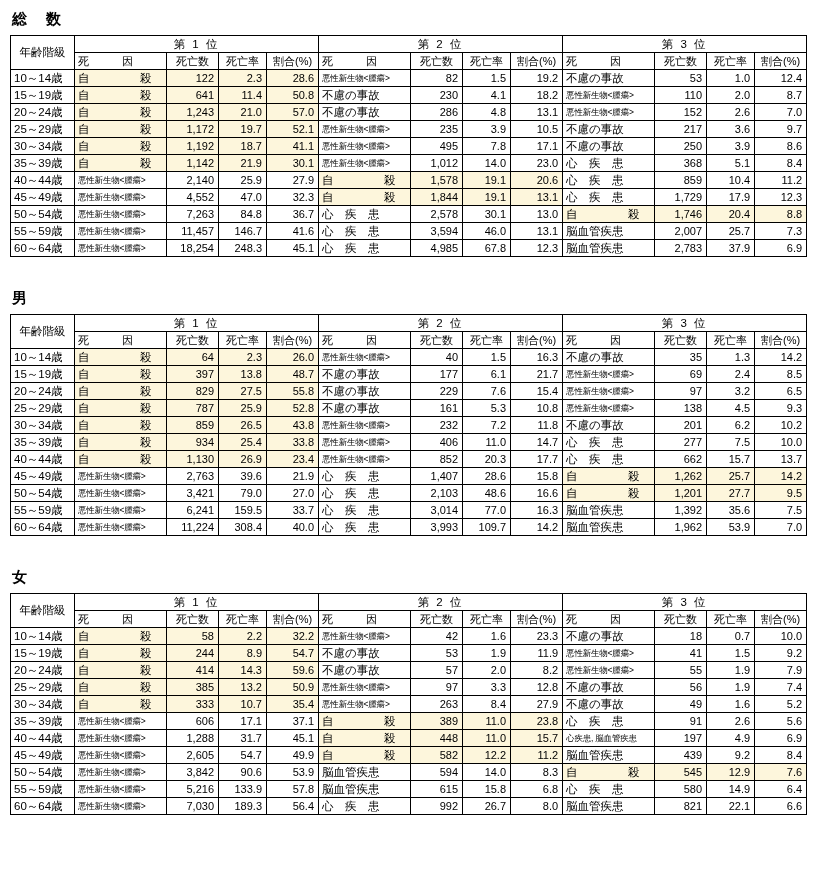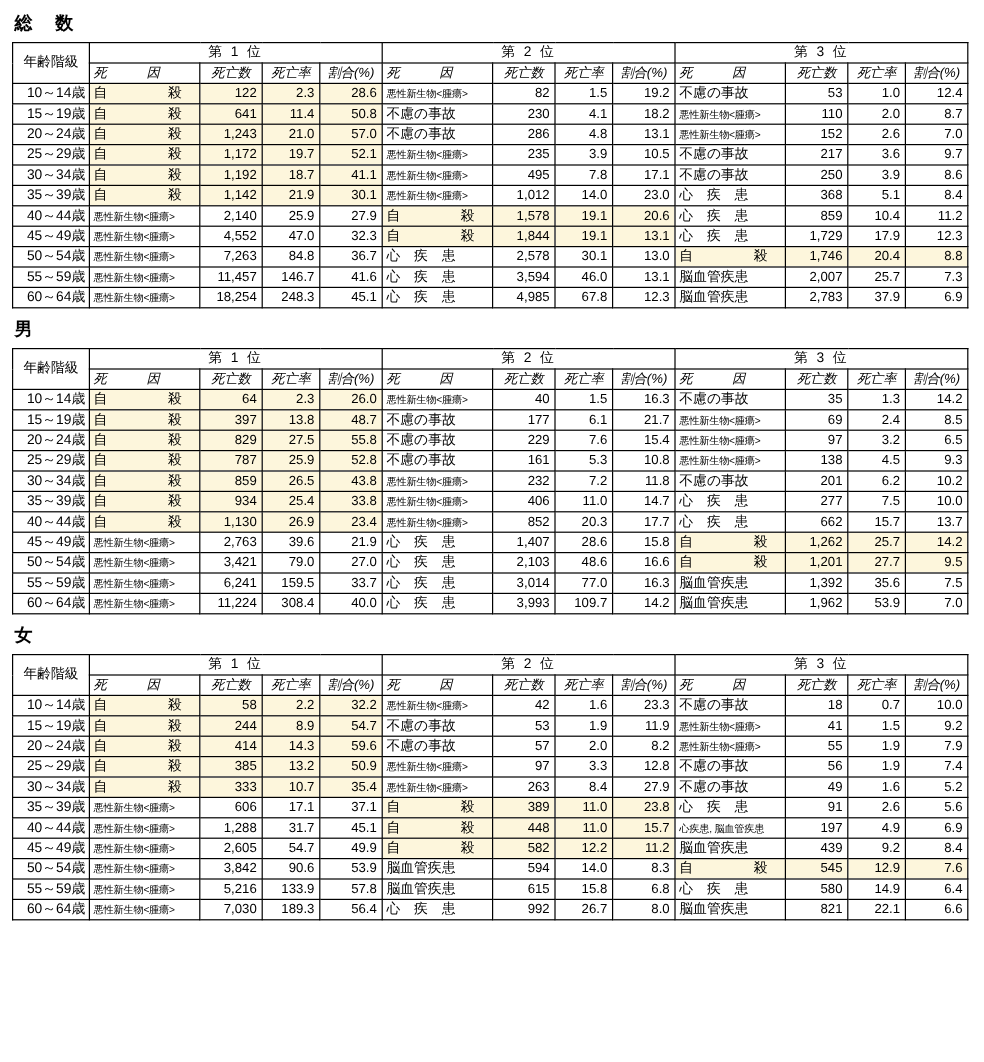--- a/index.html
+++ b/index.html
@@ -4,21 +4,21 @@
 <style>
   html,body{margin:0;padding:0;}
   body{
     width:820px;
     background:#ffffff;
     font-family:"Liberation Sans","DejaVu Sans",sans-serif;
     color:#000;
     -webkit-font-smoothing:antialiased;
   }
   .page{padding:8px 10px 12px 10px;box-sizing:border-box;width:820px;}
-  .section{margin-bottom:8px;}
+  .section{margin-bottom:32px;}
   .section-title{
     font-size:15px;
     font-weight:bold;
     letter-spacing:2px;
     margin:2px 0 6px 2px;
   }
   table{
     border-collapse:collapse;
     table-layout:fixed;
     width:636px;
@@ -33,22 +33,22 @@
     white-space:nowrap;
     overflow:hidden;
   }
   thead th{
     text-align:center;
     font-weight:normal;
     background:#ffffff;
   }
   .rank-head{letter-spacing:2px;font-size:11.5px;}
   .agehead{letter-spacing:0px;font-size:11.5px;}
-  .colh{font-size:11px;font-style:italic;}
-  .agecell{text-align:right;font-size:11.5px;padding-left:3px;}
+  .colh{font-size:11px;}
+  .agecell{text-align:left;font-size:11.5px;padding-left:3px;}
   .num{text-align:right;padding-right:4px;}
   .cause{font-size:11.5px;}
   .cause.small{font-size:8.5px;letter-spacing:-0.2px;}
   .cause.spaced{letter-spacing:4px;}
   .hl{background:#fdf6dc;}
   .grp-start{border-left:1.6px solid #000;}
   .tbl-outer{border:1.6px solid #000;}
   col.c-age{width:64px;}
   col.c-cause{width:92px;}
   col.c-deaths{width:52px;}

